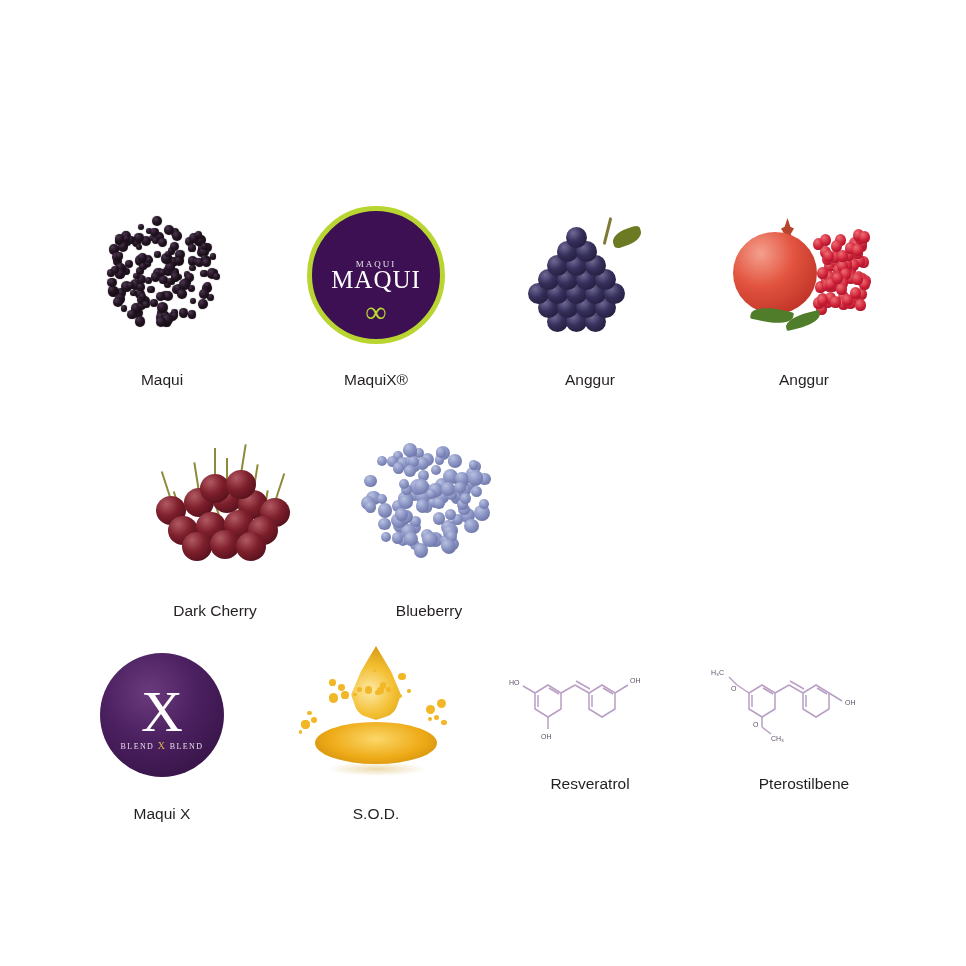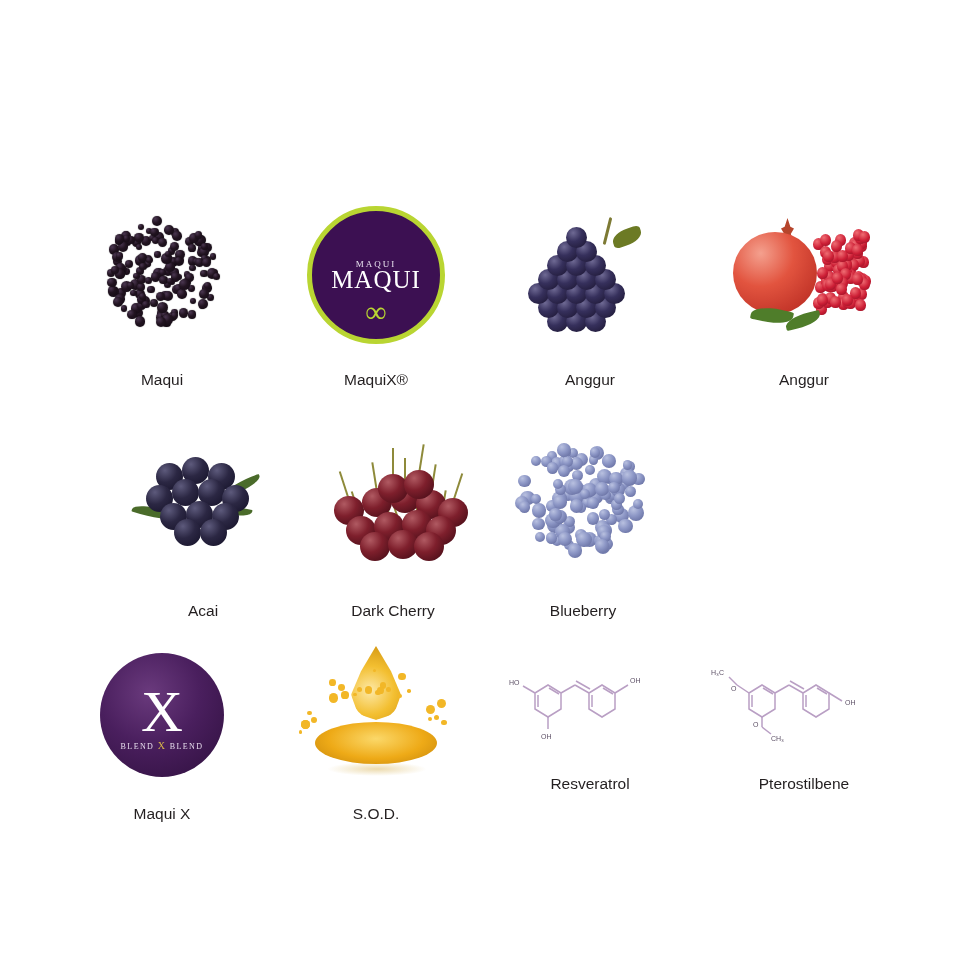--- a/index.html
+++ b/index.html
@@ -633,42 +633,20 @@
           <div class="leafB"></div>
         </div>
       </div>
       <div class="caption">Anggur</div>
     </div>
 
   </div>
 
   <div class="grid-row row-2">
 
-    <div class="cell" style="margin-left:108px">
-      <div class="art">
-        <div class="acai" id="acai-cluster">
-          <div class="leafA"></div>
-          <div class="leafB"></div>
-          <div class="leafC"></div>
-        <i style="left: 18px; top: 18px;"></i>
-            <i style="left: 44px; top: 12px;"></i>
-            <i style="left: 70px; top: 18px;"></i>
-            <i style="left: 8px; top: 40px;"></i>
-            <i style="left: 34px; top: 34px;"></i>
-            <i style="left: 60px; top: 34px;"></i>
-            <i style="left: 84px; top: 40px;"></i>
-            <i style="left: 22px; top: 58px;"></i>
-            <i style="left: 48px; top: 56px;"></i>
-            <i style="left: 74px; top: 58px;"></i>
-            <i style="left: 36px; top: 74px;"></i>
-            <i style="left: 62px; top: 74px;"></i>
-          </div>
-      </div>
-      <div class="caption">Acai</div>
-    </div>
 
     <div class="cell">
       <div class="art">
         <div class="cherries" id="cherry-cluster">
             <s style="left: 30px; top: 30px; height: 30px; transform: rotate(-18deg);"></s>
             <s style="left: 58px; top: 22px; height: 30px; transform: rotate(-9deg);"></s>
             <s style="left: 86px; top: 18px; height: 30px; transform: rotate(0deg);"></s>
             <s style="left: 112px; top: 24px; height: 30px; transform: rotate(9deg);"></s>
             <s style="left: 134px; top: 32px; height: 30px; transform: rotate(18deg);"></s>
             <s style="left: 42px; top: 50px; height: 30px; transform: rotate(-18deg);"></s>

